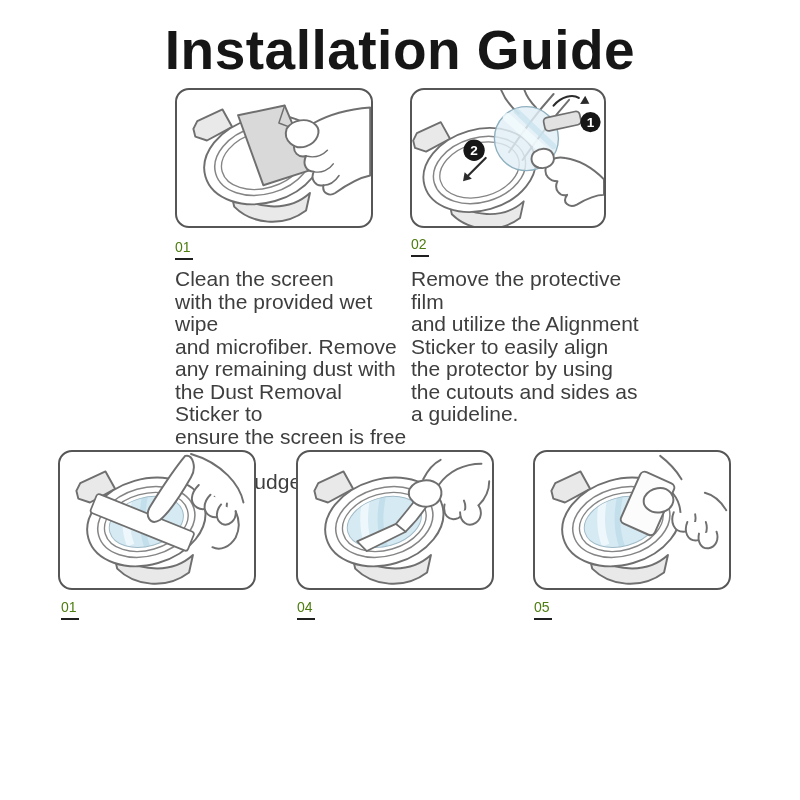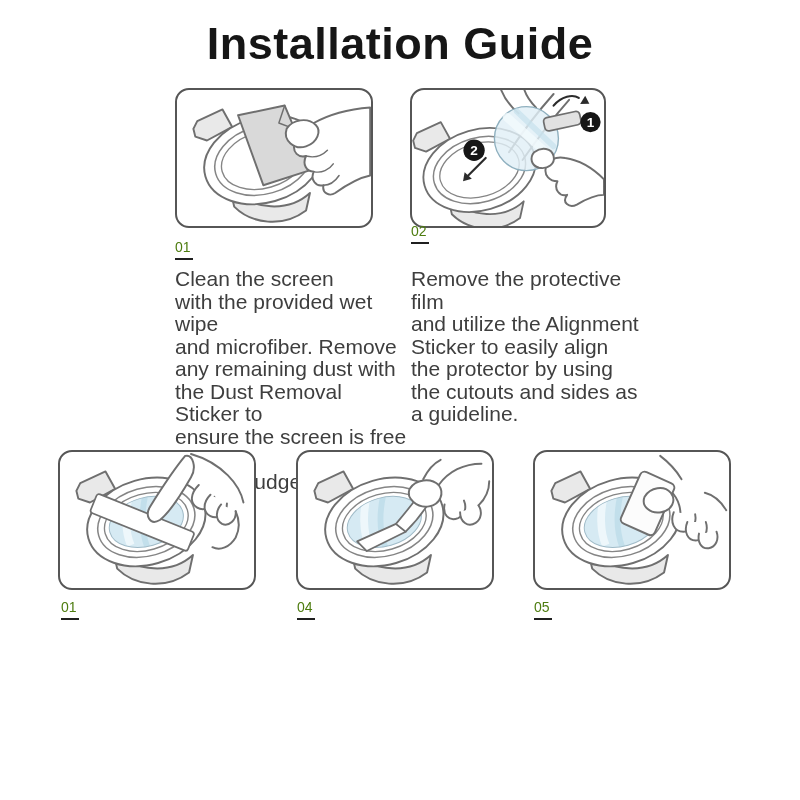--- a/index.html
+++ b/index.html
@@ -3,21 +3,21 @@
 <meta charset="utf-8">
 <style>
   * { box-sizing: border-box; }
   html, body { margin: 0; padding: 0; background: #ffffff; }
   body { width: 800px; height: 800px; font-family: "Liberation Sans", sans-serif; }
   .page { position: relative; width: 800px; height: 800px; background: #ffffff; overflow: hidden; }
 
   .title {
     position: absolute; top: 18px; left: 0; width: 100%;
     margin: 0; text-align: center;
-    font-size: 45px; font-weight: 700; color: #161616; letter-spacing: 0.5px;
+    font-size: 55px; font-weight: 700; color: #161616; letter-spacing: 0.5px;
   }
 
   .illus {
     position: absolute; width: 198px; height: 140px;
     border: 2.5px solid #565656; border-radius: 14px; background: #fff;
   }
   .illus svg { display: block; width: 100%; height: 100%; }
 
   .stepnum {
     position: absolute;
@@ -108,21 +108,21 @@
       <g>
         <circle class="badge-circle" cx="64" cy="62" r="11"></circle>
         <text class="badge-text" x="64" y="67">2</text>
       </g>
       <path class="arrow" d="M76,70 L58,88"></path>
       <path class="arrowhead" d="M52.6,93.9 L61.7,91.4 L54.3,84.7 Z"></path>
     </svg>
   </div>
 
   <div class="stepnum" style="left:175px; top:239px;">01</div>
-  <div class="stepnum" style="left:411px; top:223px;">02</div>
+  <div class="stepnum" style="left:411px; top:236px;">02</div>
 
   <p class="steptext" style="left:175px; top:268px;">Clean the screen
 with the provided wet wipe
 and microfiber. Remove
 any remaining dust with
 the Dust Removal Sticker to
 ensure the screen is free of
 dust, smudges, and debris.</p>
   <p class="steptext" style="left:411px; top:268px;">Remove the protective film
 and utilize the Alignment

